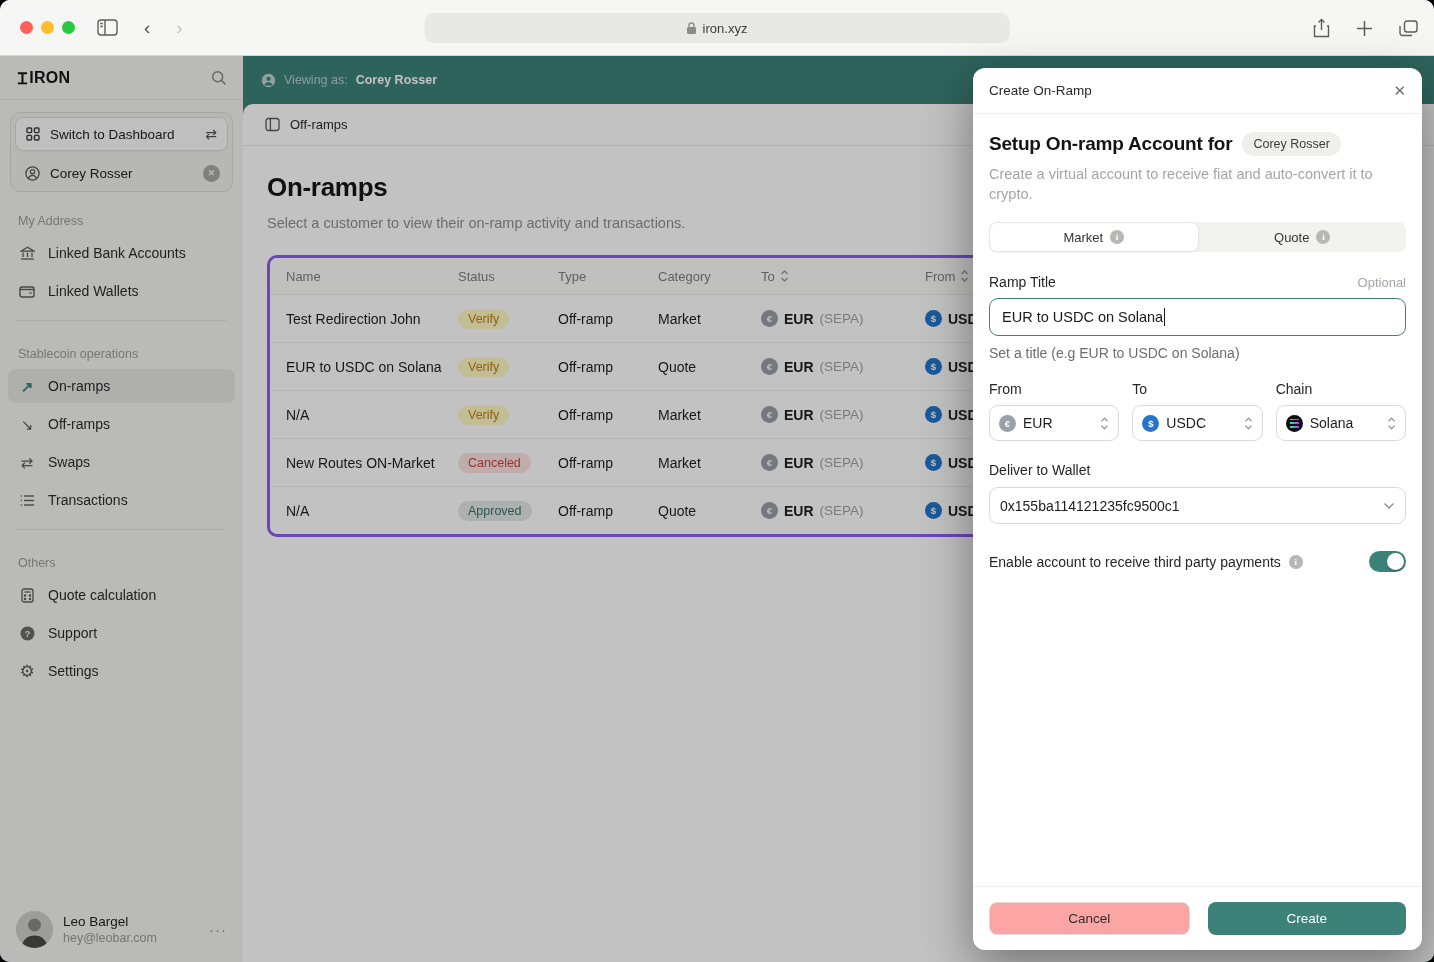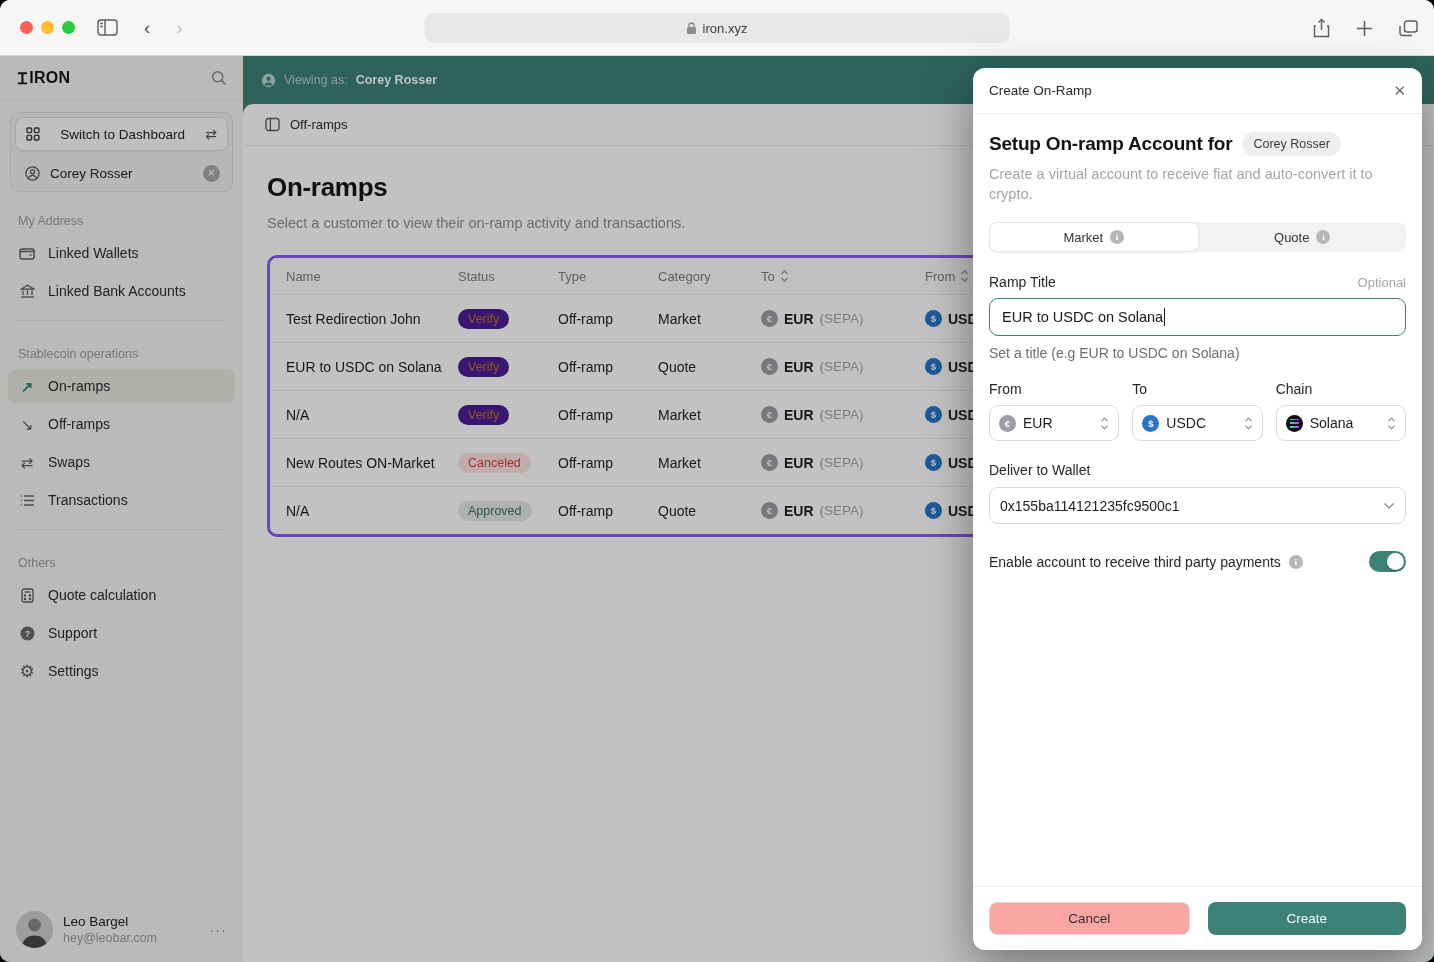--- a/index.html
+++ b/index.html
@@ -31,21 +31,21 @@
 
   
   .sidebar { width:243px; background:#f5f5f3; display:flex; flex-direction:column; position:relative; flex-shrink:0; }
   .sb-header { height:44px; padding:0 16px 0 18px; display:flex; align-items:center; justify-content:space-between;
                border-bottom:1px solid #e7e7e5; }
   .logo { font-size:16px; font-weight:800; color:#141414; letter-spacing:0.3px; display:flex; align-items:center; gap:2px; }
   .logo .glyph { font-weight:800; }
   .switcher { margin:12px 10px 6px; border:1px solid #dcdcda; border-radius:10px; background:#f1f1ef; }
   .switch-btn { margin:4px; height:34px; background:#fcfcfb; border:1px solid #dcdcda; border-radius:8px;
                 display:flex; align-items:center; gap:10px; padding:0 10px; box-shadow:0 1px 1px rgba(0,0,0,0.04); }
-  .switch-btn .lbl { flex:1; font-size:13.5px; color:#222; font-weight:500; text-align:center; }
+  .switch-btn .lbl { flex:1; font-size:13.5px; color:#222; font-weight:500; text-align:left; }
   .viewing-row { height:36px; display:flex; align-items:center; gap:10px; padding:0 12px 0 14px; }
   .viewing-row .lbl { flex:1; font-size:13.5px; color:#222; }
   .xcircle { width:17px; height:17px; border-radius:50%; background:#a9a9a7; color:#f5f5f3;
              font-size:9px; display:flex; align-items:center; justify-content:center; font-weight:700; }
   .section-label { font-size:12.5px; color:#9c9c9a; margin:16px 18px 6px; }
   .sb-item { height:34px; margin:2px 8px; padding:0 10px; border-radius:8px; display:flex; align-items:center; gap:12px;
              font-size:14px; color:#2c2c2c; }
   .sb-item.active { background:#e6e6e3; }
   .sb-item .ic { width:18px; display:flex; align-items:center; justify-content:center; color:#5c5c5a; font-size:15px; }
   .sb-item.active .ic { color:#3d8279; font-weight:700; }
@@ -76,21 +76,21 @@
                      font-family:"Liberation Sans", sans-serif; }
   .searchbox input::placeholder { color:#a8a8a6; }
 
   
   .table { margin-top:24px; border:3px solid #8b5cf6; border-radius:10px; overflow:hidden; }
   .thead, .trow { display:grid; grid-template-columns:172px 100px 100px 103px 164px 1fr; align-items:center; padding-left:16px; }
   .thead { height:36px; background:#fdfdfc; color:#7e7e7c; font-size:13px; }
   .th { display:flex; align-items:center; gap:5px; }
   .trow { height:48px; border-top:1px solid #ececea; font-size:14px; color:#1e1e1e; }
   .badge { display:inline-block; padding:3px 10px; border-radius:999px; font-size:12.5px; }
-  .badge.verify { background:#4c1d95; color:#c07a20; }
+  .badge.verify { background:#fef9c3; color:#c07a20; }
   .badge.canceled { background:#fbe3e1; color:#d0433d; }
   .badge.approved { background:#e3e9e7; color:#3c7068; }
   .cellcoin { display:flex; align-items:center; gap:6px; }
   .coin { width:17px; height:17px; border-radius:50%; color:#fff; font-size:9.5px; font-weight:700;
           display:inline-flex; align-items:center; justify-content:center; flex-shrink:0; }
   .coin.eur { background:#9aa0a6; }
   .coin.usdc { background:#2775ca; }
   .cur { font-weight:600; color:#1e1e1e; }
   .note { color:#a3a3a1; font-size:13.5px; }
 
@@ -235,39 +235,39 @@
             </svg>
           </span>
           <span class="lbl">Corey Rosser</span>
           <span class="xcircle">✕</span>
         </div>
       </div>
 
       <div class="section-label">My Address</div>
       <div class="sb-item">
         <span class="ic">
-          <svg width="16" height="14" viewBox="0 0 16 14" fill="none" stroke="#5c5c5a" stroke-width="1.4">
-            <rect x="1" y="3" width="14" height="10" rx="2"></rect>
-              <path d="M1 5.5 H15"></path>
-              <path d="M10.5 9 H12.5"></path>
-          </svg>
-        </span>
-        <span>Linked Wallets</span>
-      </div>
-      <div class="sb-item">
-        <span class="ic">
           <svg width="15" height="15" viewBox="0 0 15 15" fill="none" stroke="#5c5c5a" stroke-width="1.3">
             <path d="M1 5.2 L7.5 1.3 L14 5.2 Z"></path>
               <line x1="3" y1="6.5" x2="3" y2="11"></line>
             <line x1="7.5" y1="6.5" x2="7.5" y2="11"></line>
               <line x1="12" y1="6.5" x2="12" y2="11"></line>
             <line x1="1" y1="13" x2="14" y2="13"></line>
           </svg>
         </span>
         <span>Linked Bank Accounts</span>
+      </div>
+      <div class="sb-item">
+        <span class="ic">
+          <svg width="16" height="14" viewBox="0 0 16 14" fill="none" stroke="#5c5c5a" stroke-width="1.4">
+            <rect x="1" y="3" width="14" height="10" rx="2"></rect>
+              <path d="M1 5.5 H15"></path>
+              <path d="M10.5 9 H12.5"></path>
+          </svg>
+        </span>
+        <span>Linked Wallets</span>
       </div>
 
       <div class="sb-divider"></div>
 
       <div class="section-label">Stablecoin operations</div>
       <div class="sb-item active">
         <span class="ic glyph-ic">↗</span>
         <span>On-ramps</span>
       </div>
       <div class="sb-item">

